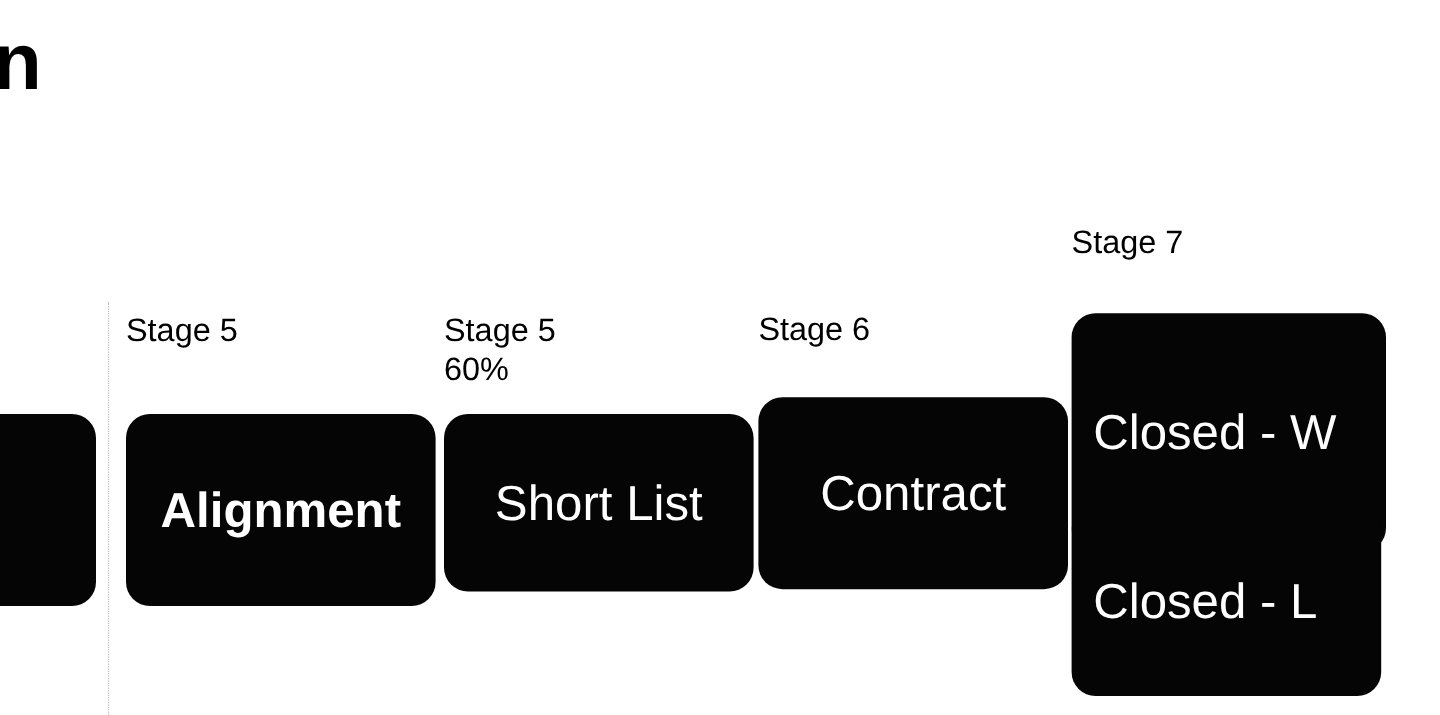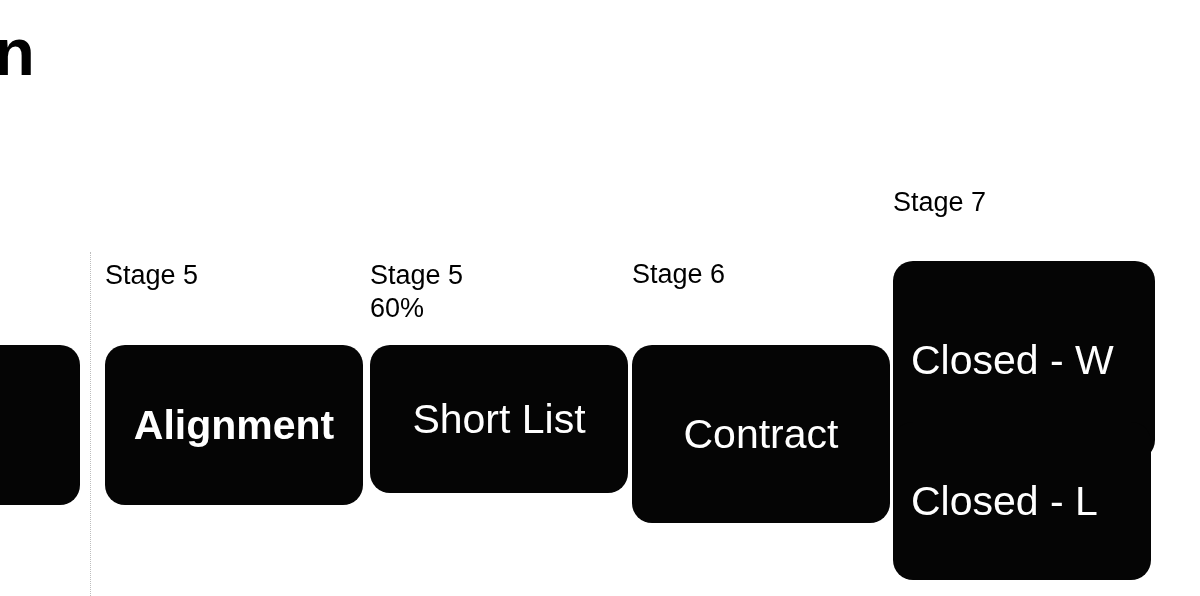--- a/index.html
+++ b/index.html
@@ -106,21 +106,21 @@
     <span class="stage-name">Stage 5</span>
     <span class="stage-pct">60%</span>
   </div>
   <div class="stage-box center" style="left:370px; top:345px; width:258px; height:148px;">
     <span class="box-label">Short List</span>
   </div>
 
   <div class="stage-caption" style="left:632px; top:258px; width:258px;">
     <span class="stage-name">Stage 6</span>
   </div>
-  <div class="stage-box center" style="left:632px; top:345px; width:258px; height:178px;">
+  <div class="stage-box center" style="left:632px; top:331px; width:258px; height:160px;">
     <span class="box-label">Contract</span>
   </div>
 
   <div class="stage-caption" style="left:893px; top:186px; width:262px;">
     <span class="stage-name">Stage 7</span>
   </div>
   <div class="stage-box leftpad" style="left:893px; top:261px; width:262px; height:199px;">
     <span class="box-label">Closed - W</span>
   </div>
   <div class="stage-box leftpad" style="left:893px; top:422px; width:258px; height:158px;">

